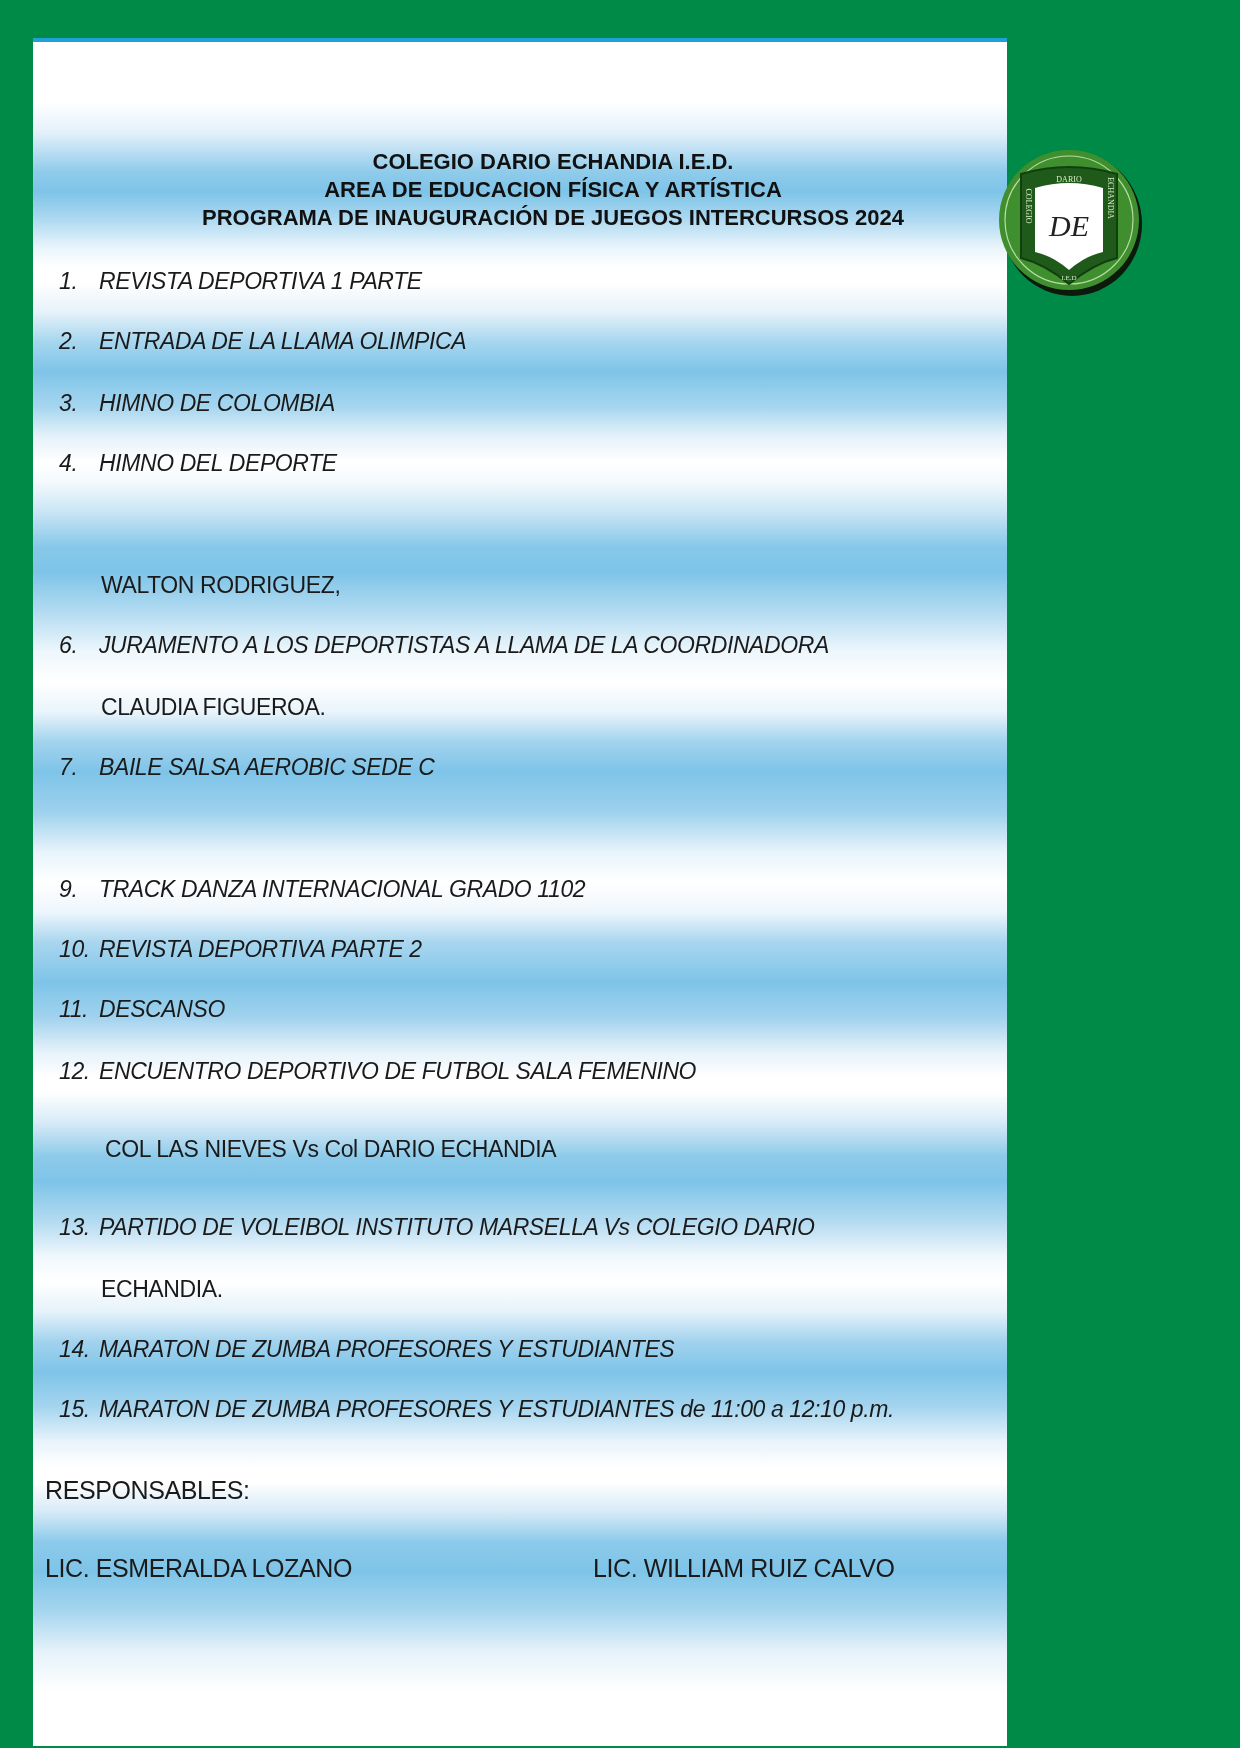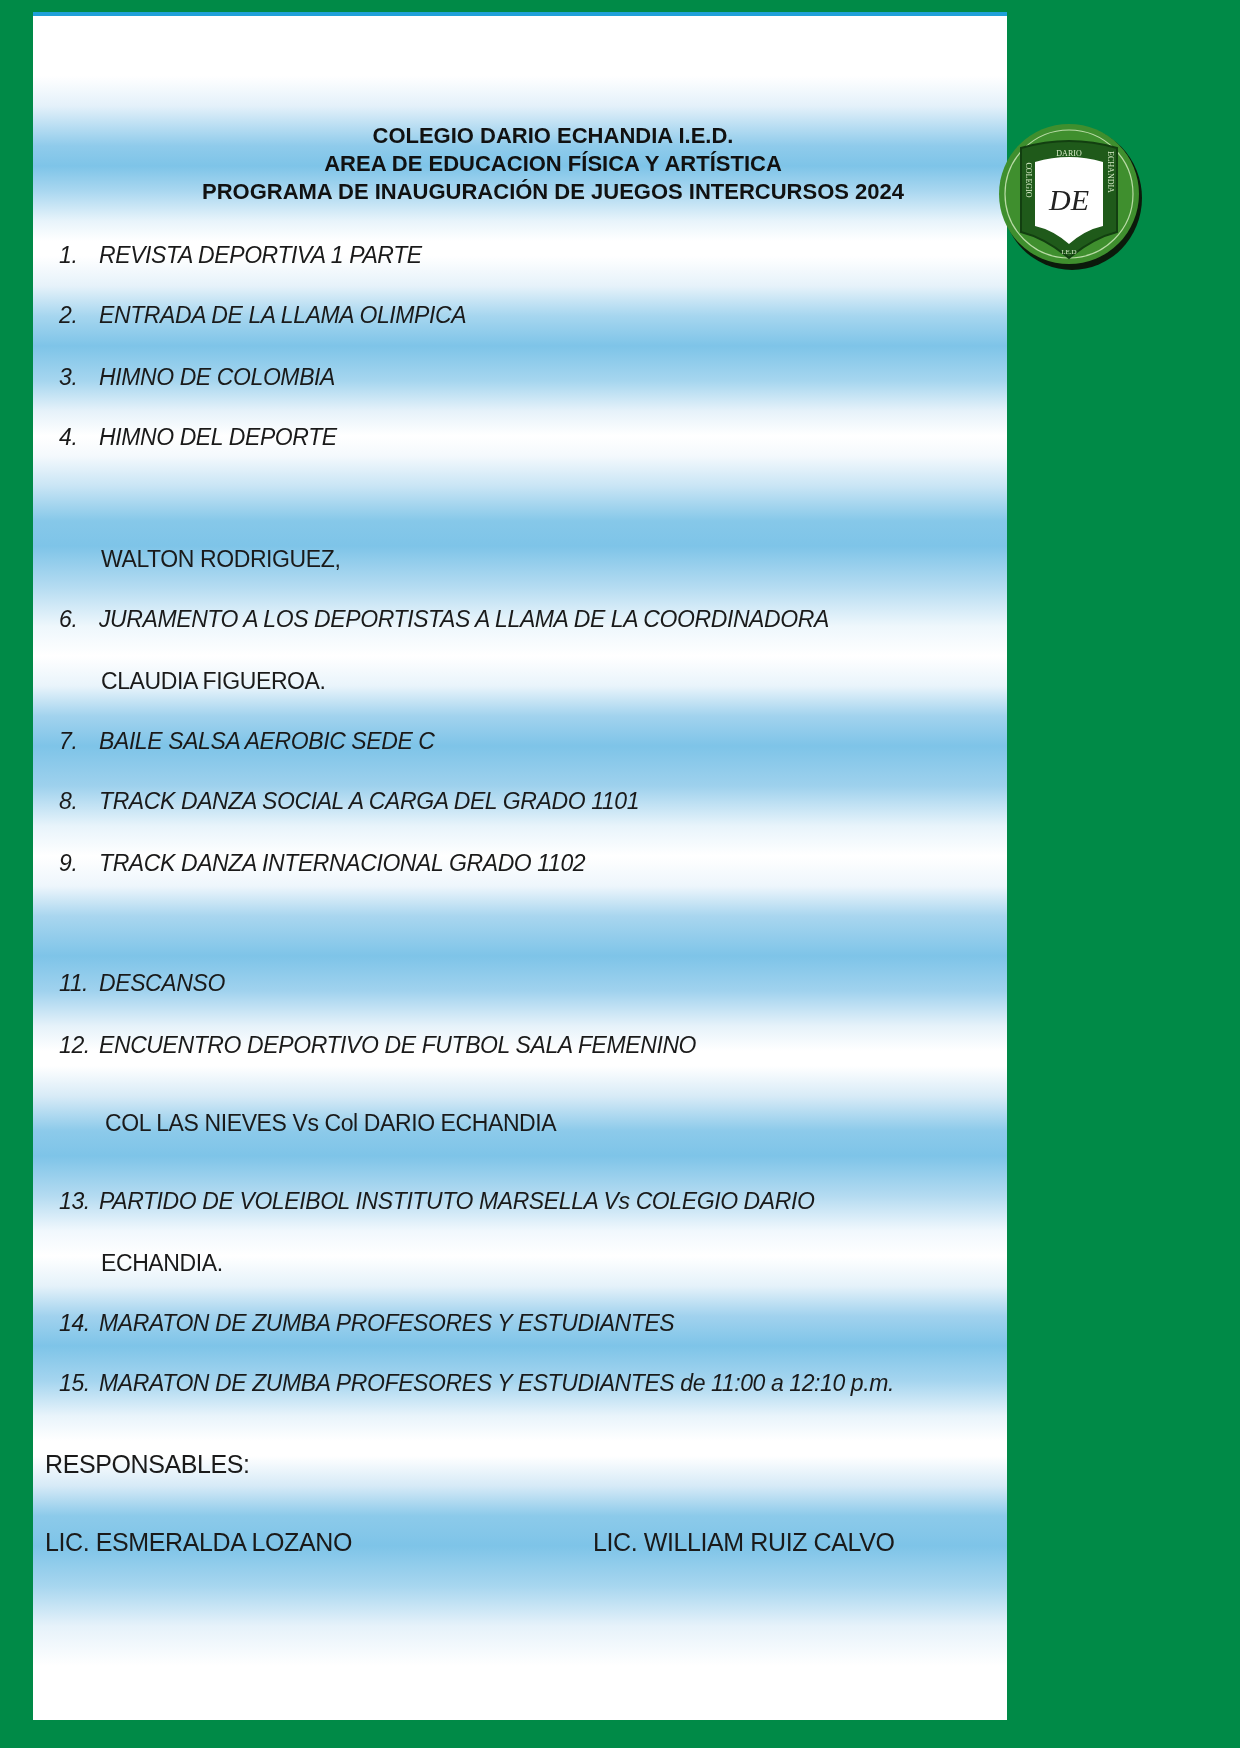--- a/index.html
+++ b/index.html
@@ -2,21 +2,21 @@
 <html><head>
 <meta charset="utf-8">
 <style>
   html, body { margin:0; padding:0; }
   body {
     width:1240px; height:1748px; background:#008a47;
     position:relative; overflow:hidden;
     font-family:"Liberation Sans", sans-serif;
   }
   .page {
-    position:absolute; left:33px; top:12px; width:974px; height:1708px;
+    position:absolute; left:33px; top:38px; width:974px; height:1708px;
     border-top:4px solid #1fa0d8;
     box-sizing:border-box;
     background:
       linear-gradient(to bottom,
         #ffffff 0px, #ffffff 60px,
         #e4f1fa 90px, #8fcbeb 130px, #7ec4e8 150px, #a9d7f0 175px, #e8f4fb 205px, #ffffff 225px,
         #ffffff 240px, #e6f2fa 270px, #a6d6ef 300px, #7ec4e8 330px, #a6d6ef 365px, #e6f2fa 395px, #ffffff 420px,
         #f4f9fd 440px, #c9e5f5 470px, #86c8e9 505px, #7ec4e8 530px, #b3dbf1 570px, #eef7fc 610px, #ffffff 640px,
         #e9f4fb 670px, #a2d3ee 700px, #7ec4e8 730px, #9ed1ed 770px, #e8f4fb 810px, #ffffff 840px,
         #eef6fc 870px, #a9d6ef 900px, #7ec4e8 940px, #a0d2ee 975px, #e6f2fa 1010px, #ffffff 1035px,
@@ -66,22 +66,22 @@
   </svg>
 
   <div class="item" style="top:226px"><span class="num">1.</span><span>REVISTA DEPORTIVA  1 PARTE</span></div>
   <div class="item" style="top:286px"><span class="num">2.</span><span>ENTRADA DE LA LLAMA OLIMPICA</span></div>
   <div class="item" style="top:348px"><span class="num">3.</span><span>HIMNO DE COLOMBIA</span></div>
   <div class="item" style="top:408px"><span class="num">4.</span><span>HIMNO DEL DEPORTE</span></div>
   <div class="cont" style="top:530px">WALTON RODRIGUEZ,</div>
   <div class="item" style="top:590px"><span class="num">6.</span><span>JURAMENTO A LOS DEPORTISTAS A LLAMA DE LA COORDINADORA</span></div>
   <div class="cont" style="top:652px">CLAUDIA FIGUEROA.</div>
   <div class="item" style="top:712px"><span class="num">7.</span><span>BAILE SALSA AEROBIC SEDE C</span></div>
-  <div class="item" style="top:772px"><span class="num">8.</span><span>TRACK DANZA SOCIAL A CARGA DEL GRADO 1101</span></div>
   <div class="item" style="top:834px"><span class="num">9.</span><span>TRACK DANZA INTERNACIONAL GRADO 1102</span></div>
+  <div class="item" style="top:894px"><span class="num">10.</span><span>REVISTA DEPORTIVA PARTE 2</span></div>
   <div class="item" style="top:954px"><span class="num">11.</span><span>DESCANSO</span></div>
   <div class="item" style="top:1016px"><span class="num">12.</span><span>ENCUENTRO DEPORTIVO DE FUTBOL SALA FEMENINO</span></div>
   <div class="cont" style="top:1094px; left:72px">COL LAS NIEVES Vs Col DARIO ECHANDIA</div>
   <div class="item" style="top:1172px"><span class="num">13.</span><span>PARTIDO DE VOLEIBOL INSTITUTO MARSELLA Vs COLEGIO DARIO</span></div>
   <div class="cont" style="top:1234px">ECHANDIA.</div>
   <div class="item" style="top:1294px"><span class="num">14.</span><span>MARATON DE ZUMBA PROFESORES Y ESTUDIANTES</span></div>
   <div class="item" style="top:1354px"><span class="num">15.</span><span>MARATON DE ZUMBA PROFESORES Y ESTUDIANTES de 11:00 a 12:10 p.m.</span></div>
 
   <div class="resp" style="top:1434px; left:12px">RESPONSABLES:</div>
   <div class="resp" style="top:1512px; left:12px">LIC. ESMERALDA LOZANO</div>

